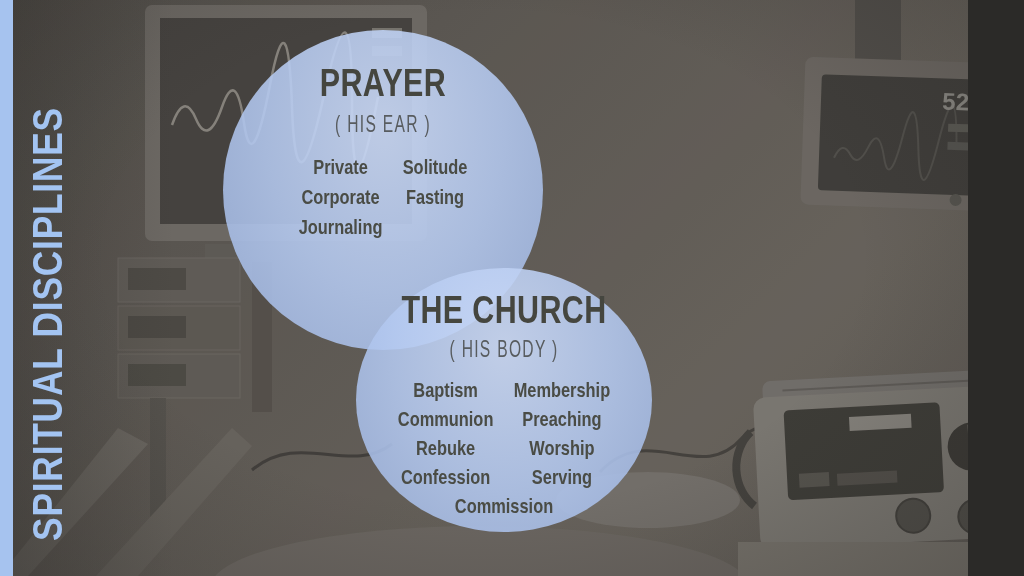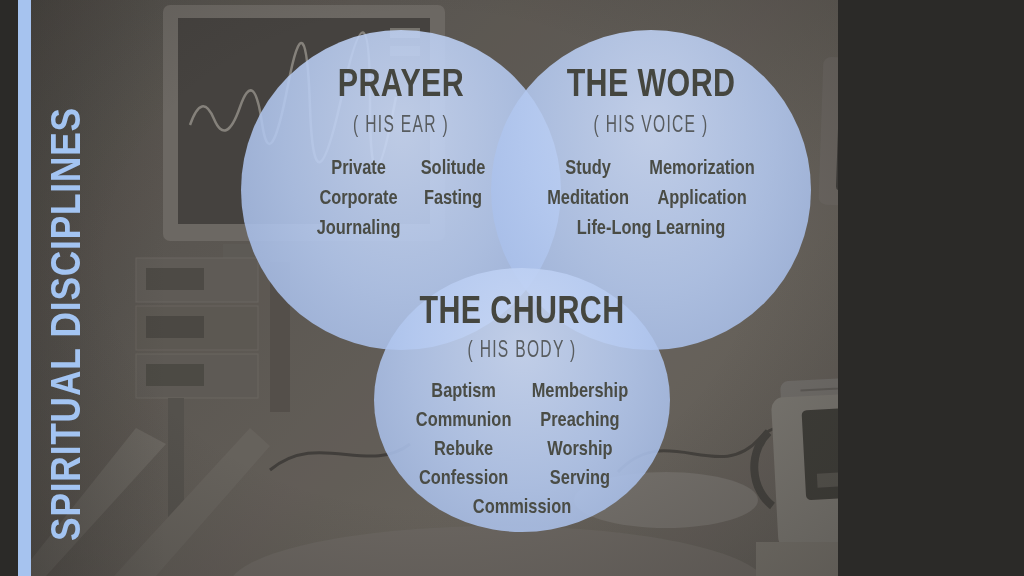--- a/index.html
+++ b/index.html
@@ -1,20 +1,19 @@
 <!DOCTYPE html>
 <html><head>
 <meta charset="utf-8">
 <style>
   html,body{margin:0;padding:0;background:#2b2a28;}
   .stage{
-    position:relative;width:820px;height:576px;overflow:hidden;
+    position:relative;width:968px;height:576px;overflow:hidden;
     background:linear-gradient(135deg,#514e49 0%,#5b5752 30%,#6a655e 72%,#5e5a55 100%);
     font-family:"Liberation Sans",sans-serif;
-    margin-left:18px;
   }
   svg.bgart{position:absolute;left:0;top:0;}
   .overlay{
     position:absolute;inset:0;
     background:
       radial-gradient(ellipse at 50% 45%, rgba(0,0,0,0) 55%, rgba(40,38,36,0.28) 100%),
       linear-gradient(90deg, rgba(50,48,45,0.35) 0%, rgba(50,48,45,0) 18%),
       rgba(87,83,78,0.18);
   }
   .accent-strip{
@@ -135,35 +134,20 @@
         <span class="item">Corporate</span>
         <span class="item">Journaling</span>
       </div>
       <div class="col">
         <span class="item">Solitude</span>
         <span class="item">Fasting</span>
       </div>
     </div>
   </div>
 
-  <div class="circle word">
-    <div class="c-title">THE WORD</div>
-    <div class="c-sub">( HIS VOICE )</div>
-    <div class="cols">
-      <div class="col">
-        <span class="item">Study</span>
-        <span class="item">Meditation</span>
-      </div>
-      <div class="col">
-        <span class="item">Memorization</span>
-        <span class="item">Application</span>
-      </div>
-    </div>
-    <div class="footer-item">Life-Long Learning</div>
-  </div>
 
   <div class="circle church">
     <div class="c-title">THE CHURCH</div>
     <div class="c-sub">( HIS BODY )</div>
     <div class="cols">
       <div class="col">
         <span class="item">Baptism</span>
         <span class="item">Communion</span>
         <span class="item">Rebuke</span>
         <span class="item">Confession</span>

